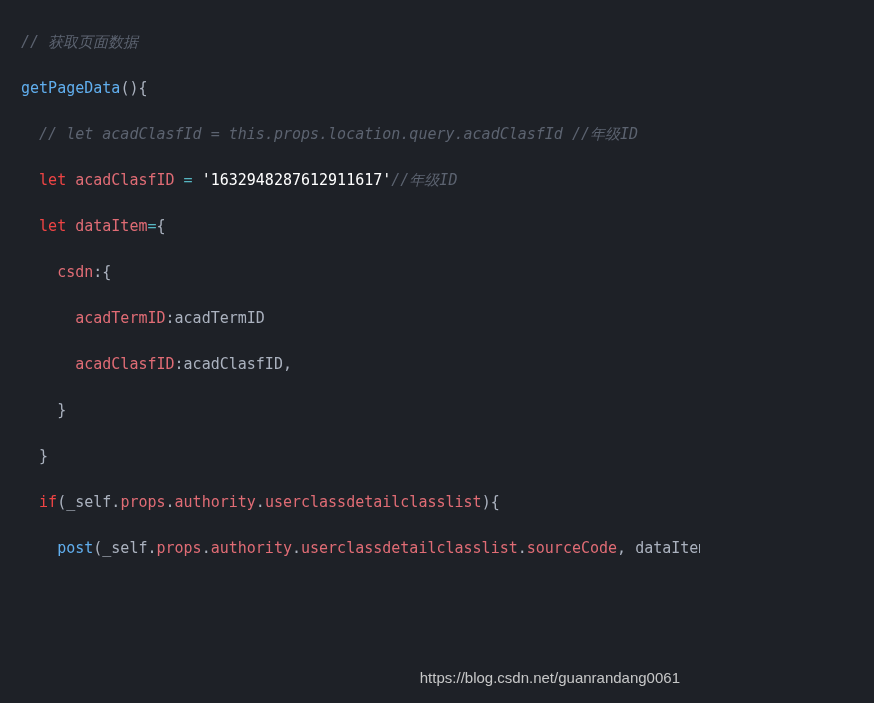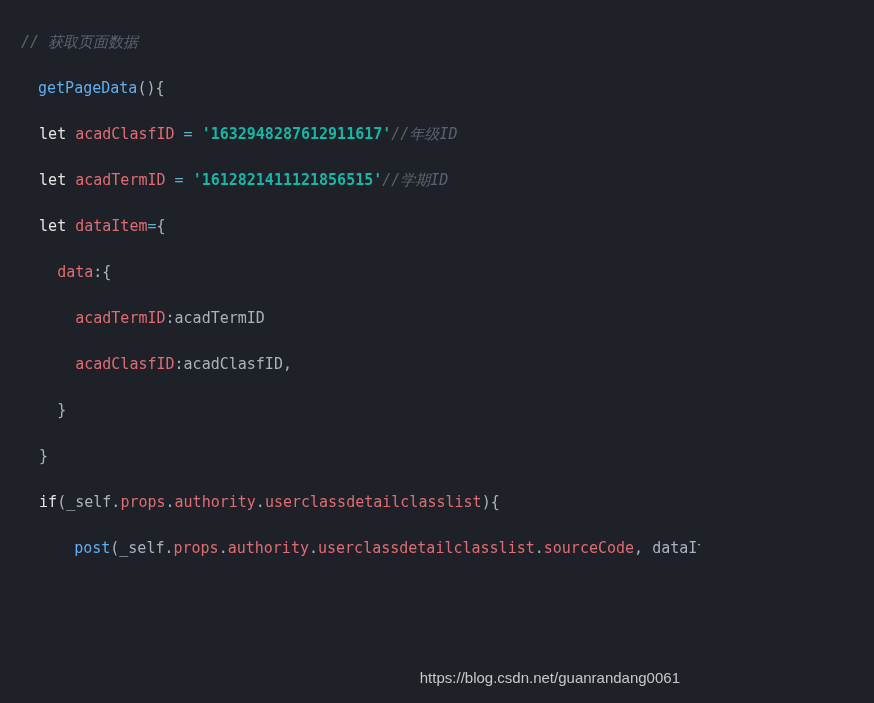--- a/index.html
+++ b/index.html
@@ -1,38 +1,38 @@
 <!DOCTYPE html>
 <html><head>
 <meta charset="utf-8">
 <style>
   html,body{margin:0;padding:0;background:#1e2127;color:#abb2bf;font-family:Menlo,Consolas,"DejaVu Sans Mono",monospace;font-size:15px;line-height:23px;}
   .editor{padding:8px 0 12px 12px;white-space:pre;position:relative;width:700px;height:703px;box-sizing:border-box;overflow:hidden;}
   .line{display:block;min-height:23px;}
   .c{color:#5c6370;font-style:italic;}   
-  .kw{color:#e5e5e5;text-align:right;}                     
-  .fn{color:#61afef;margin-left:17px;}                     
+  .kw{color:#ef4444;text-align:right;}                     
+  .fn{color:#61afef;}                     
   .prop{color:#e06c75;}                   
-  .str{color:#14b8a6;font-weight:bold;}                   
+  .str{color:#ffffff;}                   
   .pn{color:#abb2bf;}                     
   .op{color:#56b6c2;}                     
   .th{color:#e5c07b;}                     
   .id{color:#abb2bf;}
   .wm{position:absolute;right:20px;bottom:14px;color:#d9d9d9;font-family:-apple-system,Arial,sans-serif;font-size:15px;opacity:.9;}
 </style>
 </head>
 <body>
 
 <div class="editor">
 <span class="line"> <span class="c">// 获取页面数据</span></span>
 <span class="line"> <span class="fn">getPageData</span><span class="pn">(){</span></span>
+<span class="line">   <span class="c">// let acadClasfId = this.props.location.query.acadClasfId //年级ID</span></span>
 <span class="line">   <span class="kw">let</span> <span class="prop">acadClasfID</span> <span class="op">=</span> <span class="str">'1632948287612911617'</span><span class="c">//年级ID</span></span>
-<span class="line">   <span class="kw">let</span> <span class="prop">acadTermID</span> <span class="op">=</span> <span class="str">'1612821411121856515'</span><span class="c">//学期ID</span></span>
 <span class="line">   <span class="kw">let</span> <span class="prop">dataItem</span><span class="op">=</span><span class="pn">{</span></span>
-<span class="line">     <span class="prop">data</span><span class="pn">:{</span></span>
+<span class="line">     <span class="prop">csdn</span><span class="pn">:{</span></span>
 <span class="line">       <span class="prop">acadTermID</span><span class="pn">:</span><span class="id">acadTermID</span></span>
 <span class="line">       <span class="prop">acadClasfID</span><span class="pn">:</span><span class="id">acadClasfID</span><span class="pn">,</span></span>
 <span class="line">     <span class="pn">}</span></span>
 <span class="line">   <span class="pn">}</span></span>
 <span class="line">   <span class="kw">if</span><span class="pn">(</span><span class="id">_self</span><span class="pn">.</span><span class="prop">props</span><span class="pn">.</span><span class="prop">authority</span><span class="pn">.</span><span class="prop">userclassdetailclasslist</span><span class="pn">){</span></span>
 <span class="line">     <span class="fn">post</span><span class="pn">(</span><span class="id">_self</span><span class="pn">.</span><span class="prop">props</span><span class="pn">.</span><span class="prop">authority</span><span class="pn">.</span><span class="prop">userclassdetailclasslist</span><span class="pn">.</span><span class="prop">sourceCode</span><span class="pn">, </span><span class="id">dataItem</span><span class="pn">).</span><span class="fn">then</span><span class="pn">(</span><span class="prop">json</span><span class="op">=&gt;</span><span class="pn">{</span></span>
 
 
 
 

